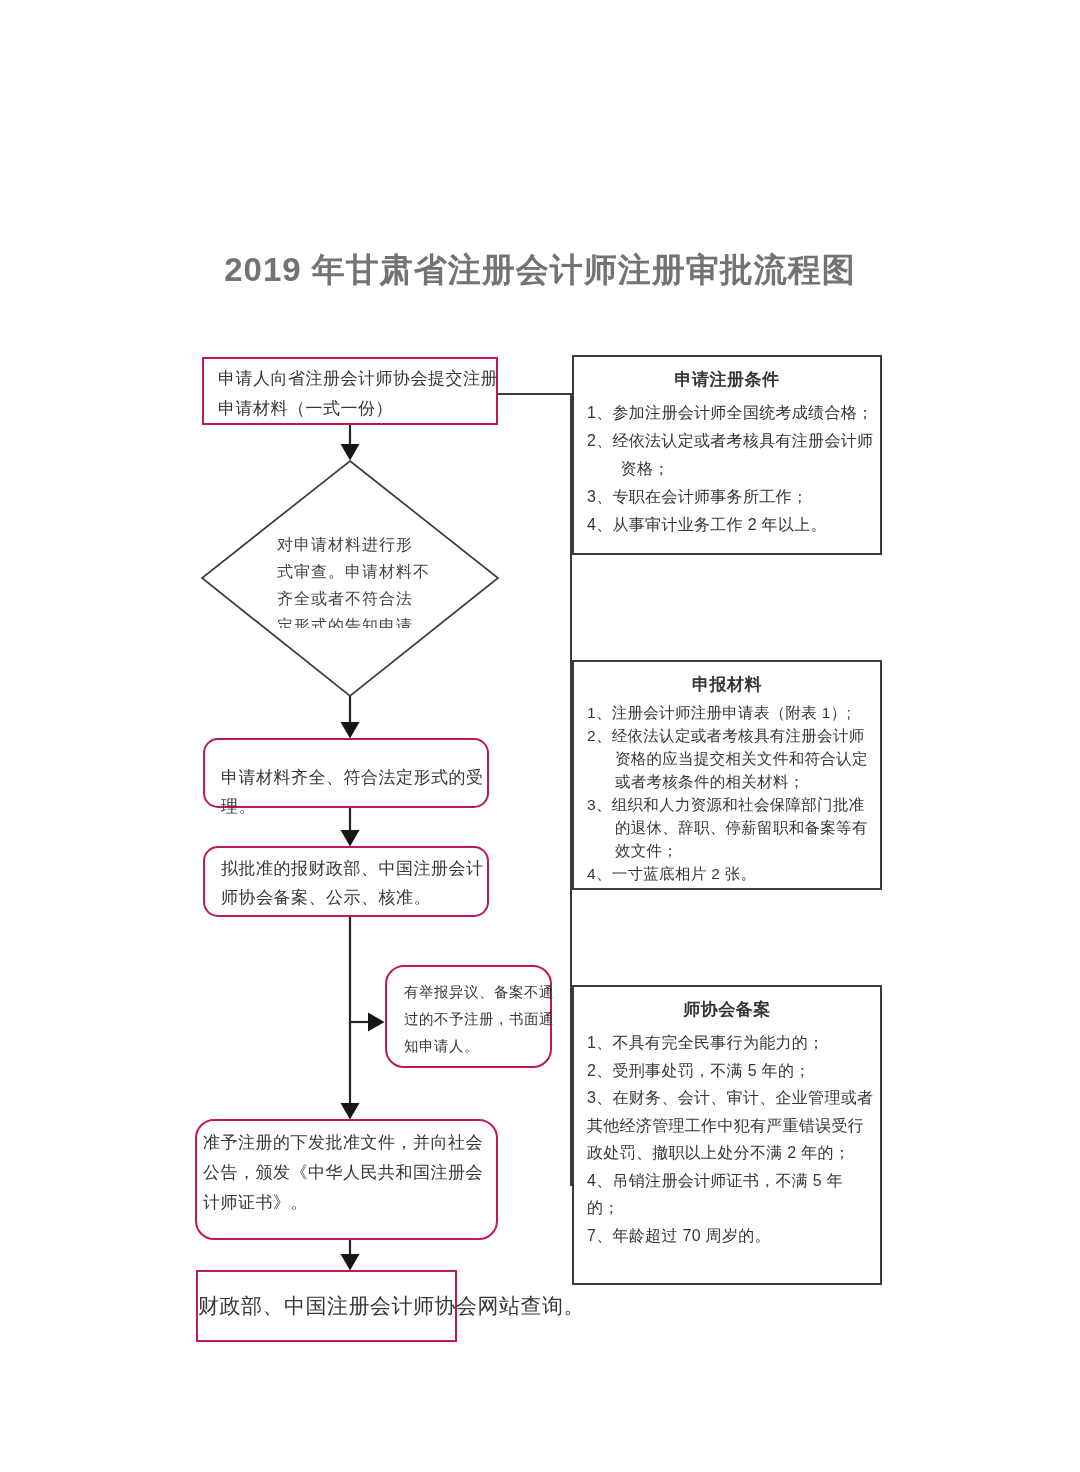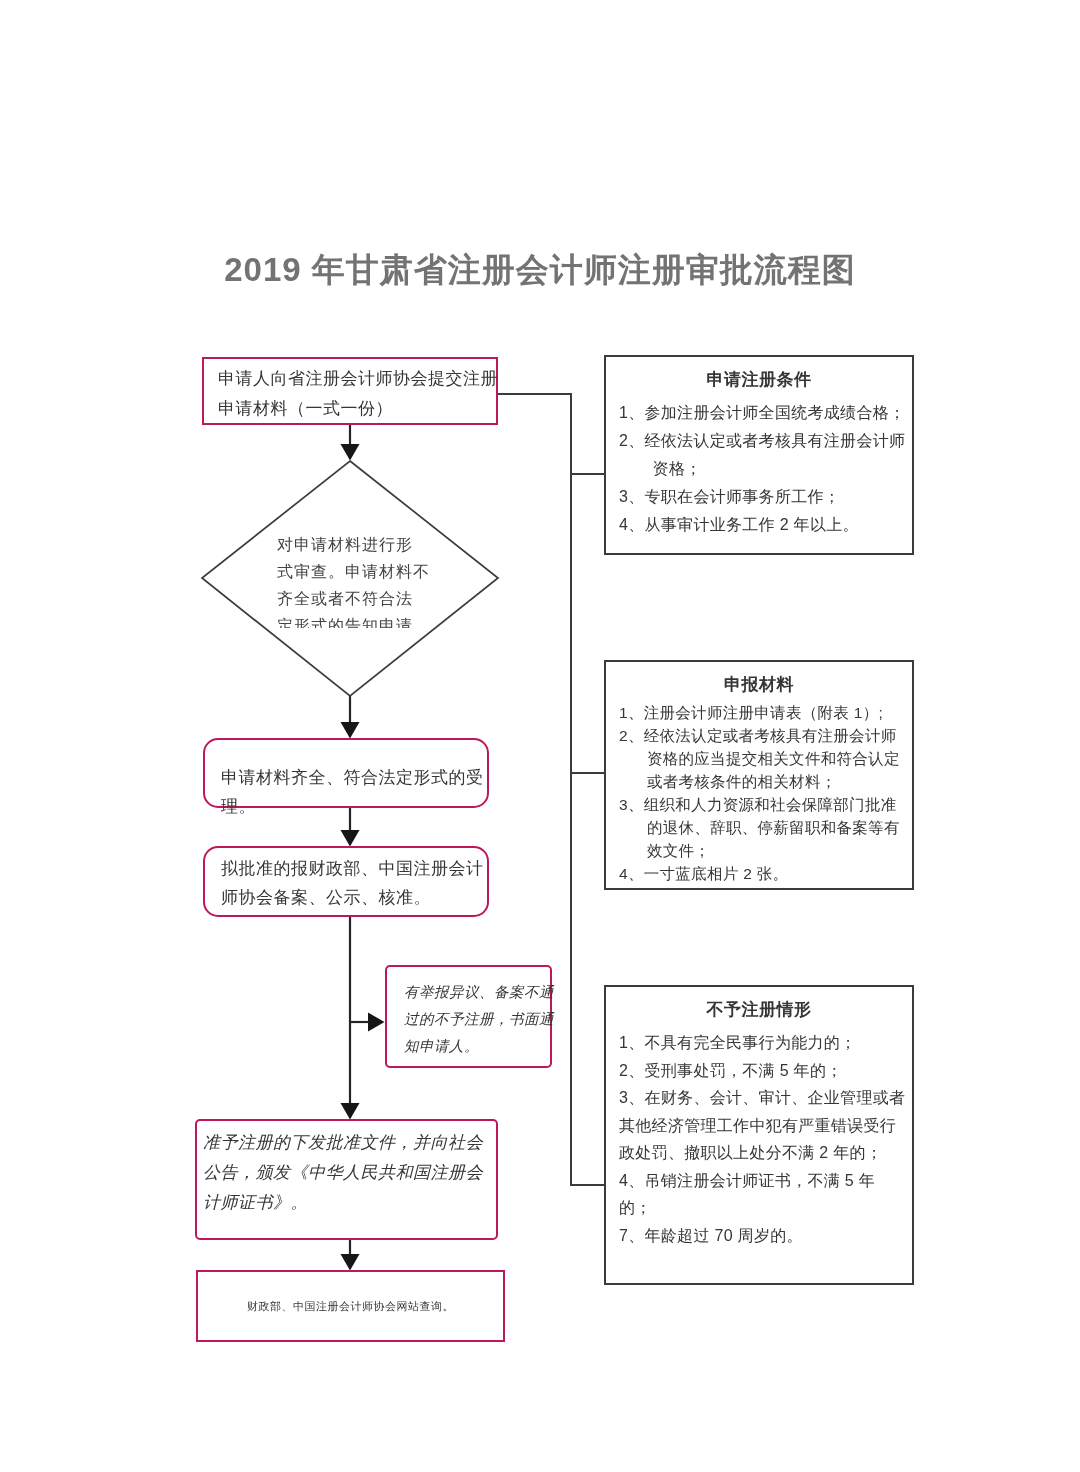--- a/index.html
+++ b/index.html
@@ -37,37 +37,37 @@
     position: absolute;
     box-sizing: border-box;
     background: #ffffff;
     border: 2px solid #be185d;
     font-size: 17px;
     line-height: 31px;
     color: #363636;
     letter-spacing: 0.5px;
   }
   .rounded { border-radius: 15px; }
-  .rounded-lg { border-radius: 5px; font-style: italic; }
+  .rounded-lg { border-radius: 19px; }
   .bline { white-space: nowrap; }
   .diamond-text {
     position: absolute;
     left: 277px;
     top: 531px;
     width: 192px;
     height: 97px;
     overflow: hidden;
     font-size: 16px;
     line-height: 27px;
     letter-spacing: 1px;
     color: #444444;
   }
   .panel {
     position: absolute;
-    left: 604px;
+    left: 572px;
     width: 310px;
     box-sizing: border-box;
     background: #ffffff;
     border: 2px solid #3b3b3b;
     color: #363636;
   }
   .panel-title {
     text-align: center;
     font-weight: bold;
     font-size: 17px;
@@ -150,21 +150,21 @@
     <div class="bline">过的不予注册，书面通</div>
     <div class="bline">知申请人。</div>
   </div>
 
   <div class="box rounded-lg" style="left:195px; top:1119px; width:303px; height:121px; padding:7px 0 0 6px; line-height:30px;">
     <div class="bline">准予注册的下发批准文件，并向社会</div>
     <div class="bline">公告，颁发《中华人民共和国注册会</div>
     <div class="bline">计师证书》。</div>
   </div>
 
-  <div class="box" style="left:196px; top:1270px; width:309px; height:72px; line-height:68px; text-align:center; font-size:11px;">
+  <div class="box" style="left:196px; top:1270px; width:261px; height:72px; line-height:68px; text-align:center; font-size:21px;">
     <div class="bline">财政部、中国注册会计师协会网站查询。</div>
   </div>
 
   <div class="panel hang" style="top:355px; height:200px;">
     <div class="panel-title">申请注册条件</div>
     <div class="panel-items">
       <div class="panel-item">1、参加注册会计师全国统考成绩合格；</div>
       <div class="panel-item">2、经依法认定或者考核具有注册会计师资格；</div>
       <div class="panel-item">3、专职在会计师事务所工作；</div>
       <div class="panel-item">4、从事审计业务工作 2 年以上。</div>
@@ -175,21 +175,21 @@
     <div class="panel-title">申报材料</div>
     <div class="panel-items">
       <div class="panel-item">1、注册会计师注册申请表（附表 1）;</div>
       <div class="panel-item">2、经依法认定或者考核具有注册会计师资格的应当提交相关文件和符合认定或者考核条件的相关材料；</div>
       <div class="panel-item">3、组织和人力资源和社会保障部门批准的退休、辞职、停薪留职和备案等有效文件；</div>
       <div class="panel-item">4、一寸蓝底相片 2 张。</div>
     </div>
   </div>
 
   <div class="panel panel-deny" style="top:985px; height:300px;">
-    <div class="panel-title">不予注册情形</div>
+    <div class="panel-title">师协会备案</div>
     <div class="panel-items">
       <div class="panel-item">1、不具有完全民事行为能力的；</div>
       <div class="panel-item">2、受刑事处罚，不满 5 年的；</div>
       <div class="panel-item">3、在财务、会计、审计、企业管理或者其他经济管理工作中犯有严重错误受行政处罚、撤职以上处分不满 2 年的；</div>
       <div class="panel-item">4、吊销注册会计师证书，不满 5 年的；</div>
       <div class="panel-item">7、年龄超过 70 周岁的。</div>
     </div>
   </div>
 
 </div>

